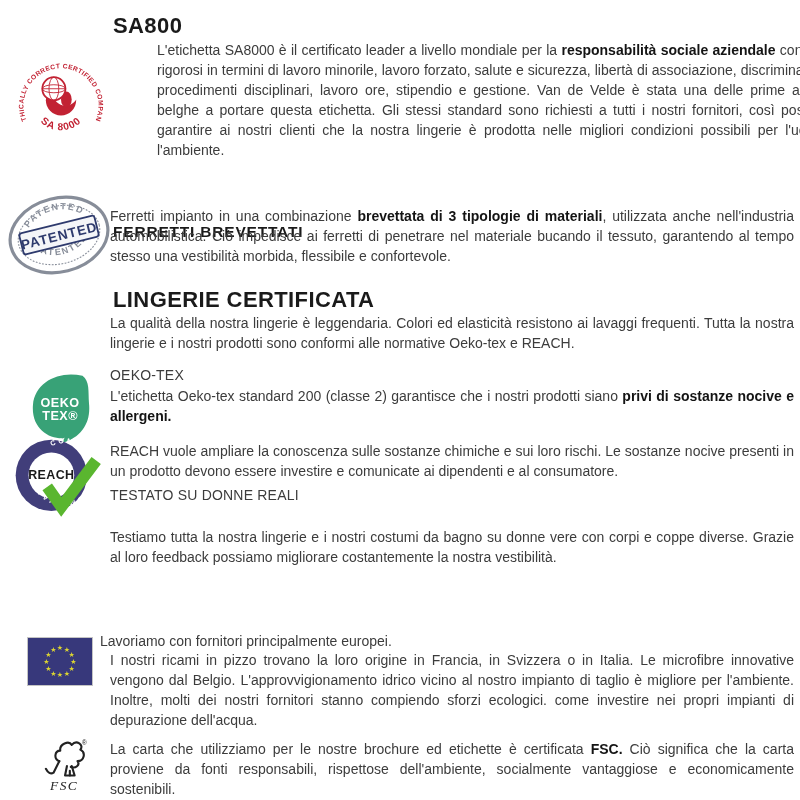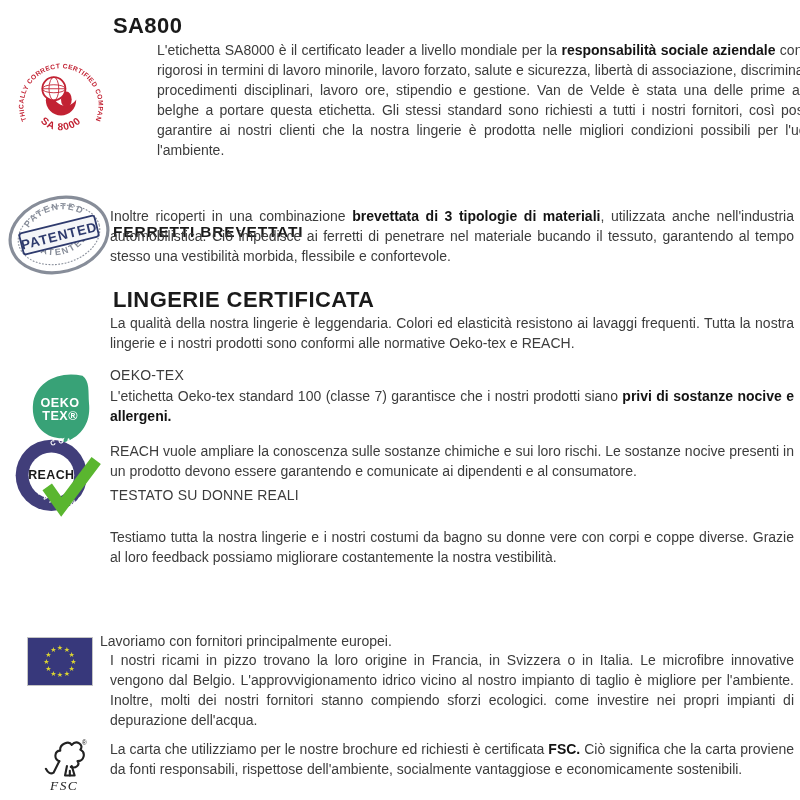--- a/index.html
+++ b/index.html
@@ -66,53 +66,53 @@
         <text font-size="10" font-weight="700" fill="#878d99" letter-spacing="2" text-anchor="middle">
           <textPath href="#pat-bot" startOffset="50%">PATENTED</textPath>
         </text>
         <rect x="17" y="36" width="86" height="24" rx="3" fill="#f4f5f8" stroke="#2e3a6d" stroke-width="2"></rect>
         <text x="60" y="54" font-size="15" font-weight="800" fill="#2e3a6d" letter-spacing="1" text-anchor="middle">PATENTED</text>
       </g>
     </svg>
   </div>
 
   <div class="abs para" style="left:110px;top:206px;width:684px;">
-    <span>Inoltre ricoperti in una combinazione </span><b>brevettata di 3 tipologie di materiali</b><span>, utilizzata anche nell'industria automobilistica. Ciò impedisce ai ferretti di penetrare nel materiale bucando il tessuto, garantendo al tempo stesso una vestibilità morbida, flessibile e confortevole.</span>
+    <span>Ferretti impianto in una combinazione </span><b>brevettata di 3 tipologie di materiali</b><span>, utilizzata anche nell'industria automobilistica. Ciò impedisce ai ferretti di penetrare nel materiale bucando il tessuto, garantendo al tempo stesso una vestibilità morbida, flessibile e confortevole.</span>
   </div>
 
   <div class="abs h-main" style="left:113px;top:287px;text-align:right;">LINGERIE CERTIFICATA</div>
   <div class="abs para" style="left:110px;top:313px;width:684px;">La qualità della nostra lingerie è leggendaria. Colori ed elasticità resistono ai lavaggi frequenti. Tutta la nostra lingerie e i nostri prodotti sono conformi alle normative Oeko-tex e REACH.</div>
 
   <div class="abs" style="left:28px;top:373px;">
     <svg width="66" height="71" viewBox="0 0 70 76">
       <path d="M 58,3 C 34,-3 7,9 5,34 C 3,58 20,70 36,70 C 37,70 38,70 39,69 L 36,75 C 57,69 67,53 65,33 C 64,19 66,9 58,3 Z" fill="#38a277"></path>
       <text x="34" y="36" font-size="13.5" font-weight="700" fill="#ffffff" letter-spacing=".5" text-anchor="middle">OEKO</text>
       <text x="34" y="50" font-size="13.5" font-weight="700" fill="#ffffff" letter-spacing=".5" text-anchor="middle">TEX®</text>
     </svg>
   </div>
   <div class="abs h-sub" style="left:110px;top:367px;">OEKO-TEX</div>
   <div class="abs para" style="left:110px;top:386px;width:684px;">
-    <span>L'etichetta Oeko-tex standard 100 (classe 7) garantisce che i nostri prodotti siano </span><b>privi di sostanze nocive e allergeni.</b>
+    <span>L'etichetta Oeko-tex standard 200 (classe 2) garantisce che i nostri prodotti siano </span><b>privi di sostanze nocive e allergeni.</b>
   </div>
 
   <div class="abs" style="left:14px;top:437px;">
     <svg width="88" height="80" viewBox="0 0 106 96">
       <defs>
         <path id="reach-ring" d="M 45,11 A 35,35 0 1 1 44.9,11.05"></path>
       </defs>
       <circle cx="45" cy="46" r="43" fill="#413e7a"></circle>
       <circle cx="45" cy="46" r="27.5" fill="#ffffff"></circle>
       <text font-size="8.5" font-weight="700" fill="#ffffff" letter-spacing="3">
         <textPath href="#reach-ring">COMPLIANT · COMPLIANT ·</textPath>
       </text>
       <text x="45" y="51" font-size="15" font-weight="800" fill="#1a1a1a" letter-spacing=".5" text-anchor="middle">REACH</text>
       <path d="M40,60 L57,84 L99,28" stroke="#5ab62f" stroke-width="14" fill="none"></path>
     </svg>
   </div>
-  <div class="abs para" style="left:110px;top:441px;width:684px;">REACH vuole ampliare la conoscenza sulle sostanze chimiche e sui loro rischi. Le sostanze nocive presenti in un prodotto devono essere garantendo e comunicate ai dipendenti e al consumatore.</div>
+  <div class="abs para" style="left:110px;top:441px;width:684px;">REACH vuole ampliare la conoscenza sulle sostanze chimiche e sui loro rischi. Le sostanze nocive presenti in un prodotto devono essere investire e comunicate ai dipendenti e al consumatore.</div>
 
   <div class="abs h-sub" style="left:110px;top:487px;">TESTATO SU DONNE REALI</div>
   <div class="abs para" style="left:110px;top:527px;width:684px;">Testiamo tutta la nostra lingerie e i nostri costumi da bagno su donne vere con corpi e coppe diverse. Grazie al loro feedback possiamo migliorare costantemente la nostra vestibilità.</div>
 
   <div class="abs" style="left:27px;top:637px;">
     <svg width="66" height="49" viewBox="0 0 66 49">
       <rect x="0.5" y="0.5" width="65" height="48" fill="#37387b" stroke="#c4c4c4" stroke-width="1"></rect>
       <g fill="#dcd531" font-size="7" text-anchor="middle">
         <text x="33" y="13.4">★</text>
         <text x="39.8" y="15.2">★</text>
@@ -138,16 +138,16 @@
       <g stroke="#222222" stroke-width="2.2" fill="none" stroke-linecap="round" stroke-linejoin="round">
         <path d="M 3,34 C 5,38 8,40 11,38 L 17,26"></path>
         <path d="M 17,26 C 11,24 12,15 18,15 C 17,8 27,4 30,9 C 35,3 43,9 39,14 C 45,17 43,26 36,26 C 39,30 34,34 29,32"></path>
         <path d="M 25,31 L 23,41 L 33,41 L 30,31"></path>
         <path d="M 28,36 L 28,41"></path>
       </g>
       <text x="22" y="56" class="fsc-serif" font-size="14" fill="#222222" letter-spacing="1.5" text-anchor="middle">FSC</text>
     </svg>
   </div>
   <div class="abs para" style="left:110px;top:739px;width:684px;">
-    <span>La carta che utilizziamo per le nostre brochure ed richiesti è certificata </span><b>FSC.</b><span> Ciò significa che la carta proviene da fonti responsabili, rispettose dell'ambiente, socialmente vantaggiose e economicamente sostenibili.</span>
+    <span>La carta che utilizziamo per le nostre brochure ed etichette è certificata </span><b>FSC.</b><span> Ciò significa che la carta proviene da fonti responsabili, rispettose dell'ambiente, socialmente vantaggiose e economicamente sostenibili.</span>
   </div>
 
 </div>
 
 </body></html>

